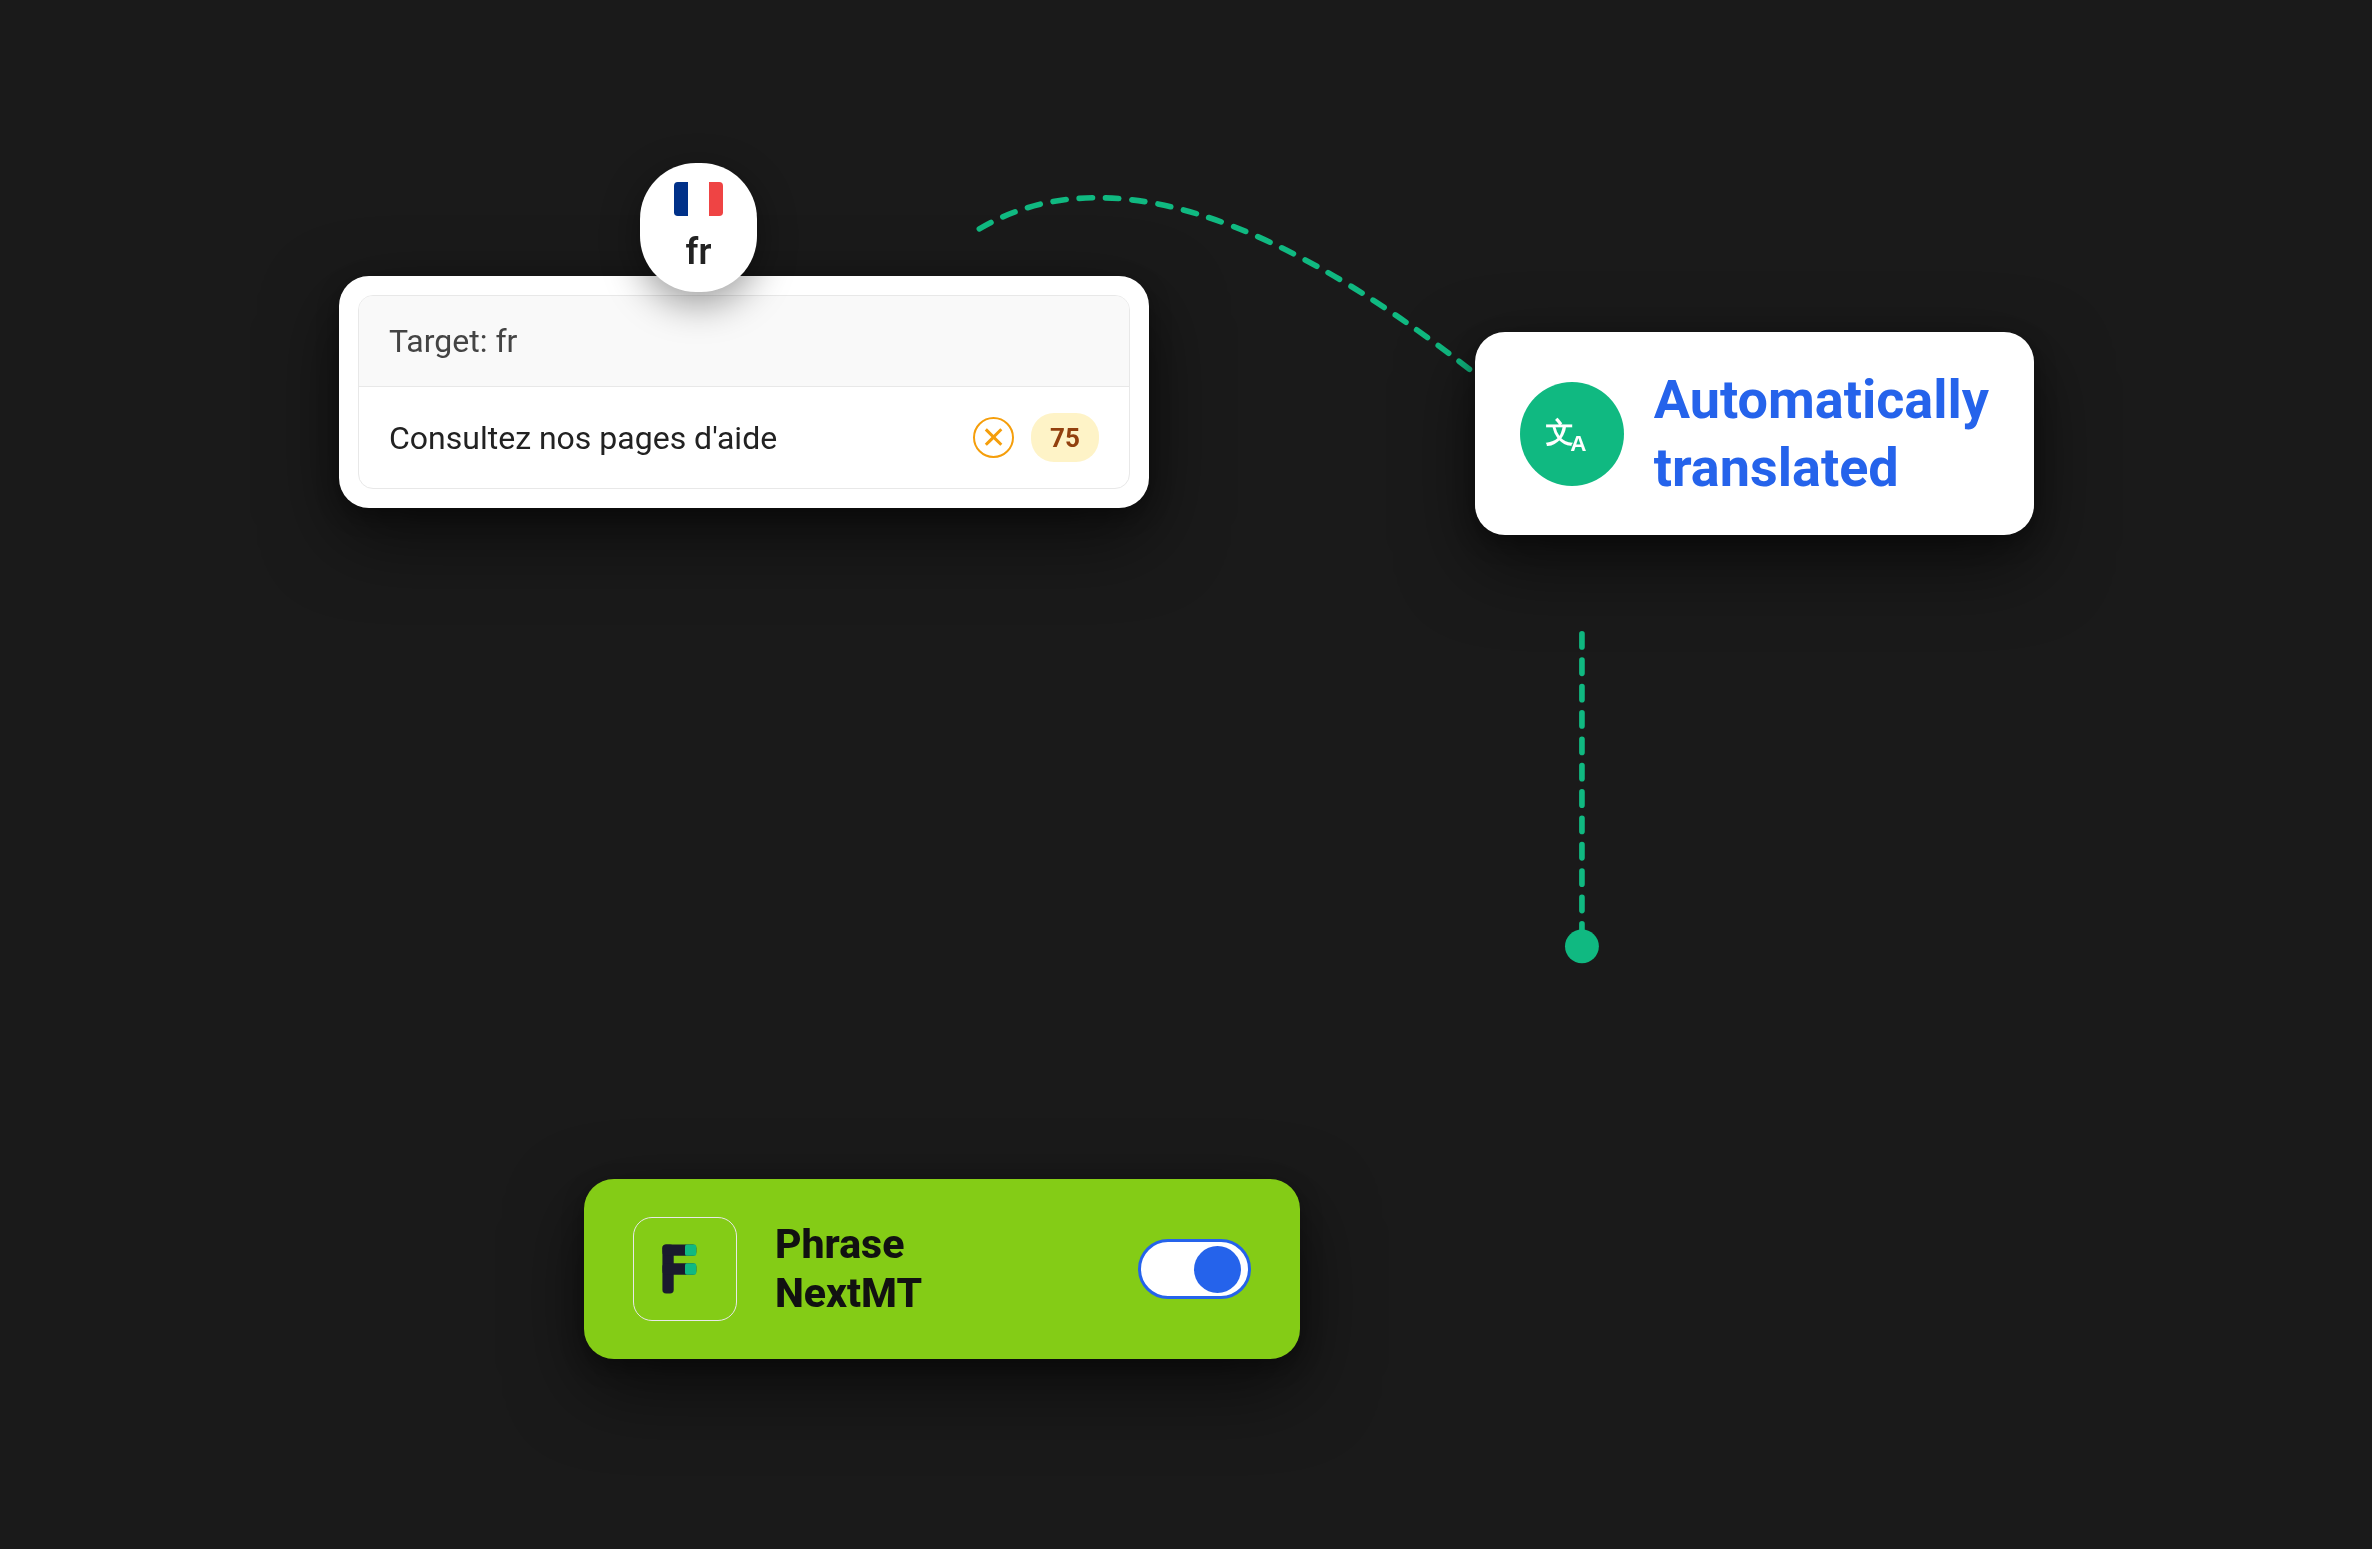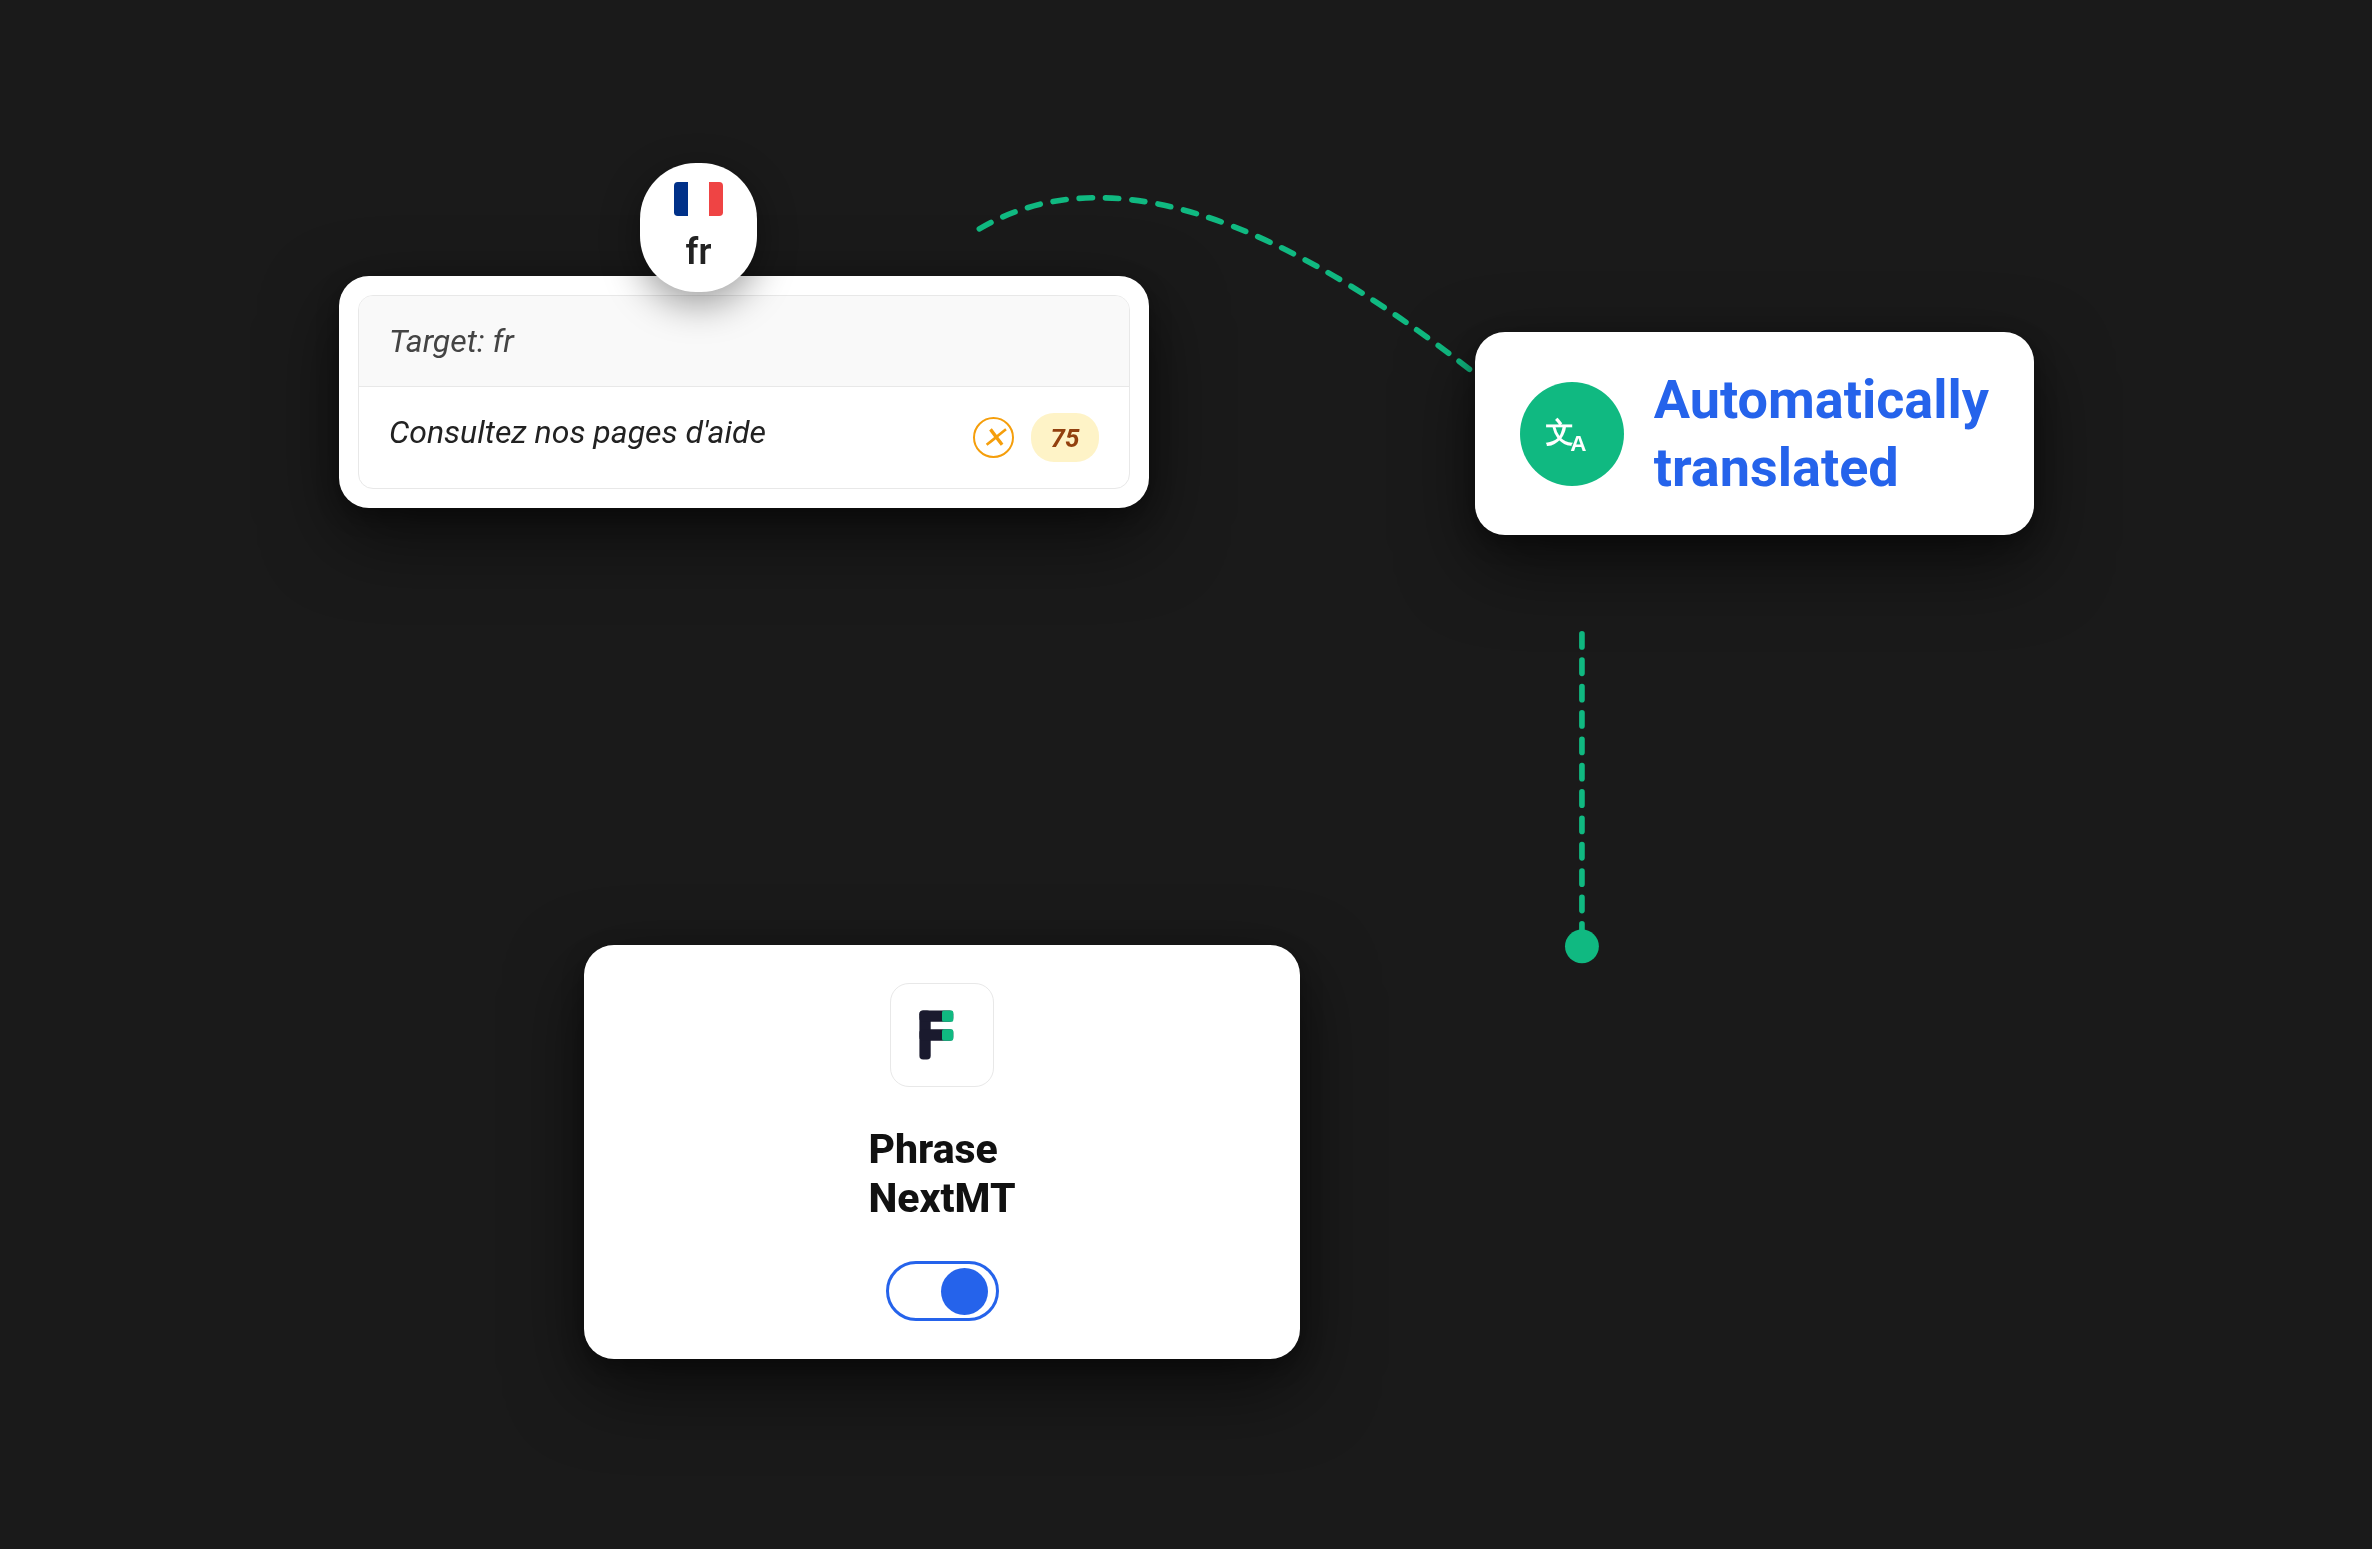--- a/index.html
+++ b/index.html
@@ -34,23 +34,23 @@
     }
 
     .table-inner {
       border-radius: 15px;
       overflow: hidden;
       border: 0.9px solid #e8e8e8;
     }
 
     .table-row {
       display: flex;
+      align-items: center;
       padding: 26px 30px;
       border-bottom: 0.9px solid #e8e8e8;
-      font-style: italic;
     }
 
     .table-row:last-child {
       border-bottom: none;
     }
 
     .table-row-header {
       background: #f9f9f9;
     }
 
@@ -195,29 +195,28 @@
       font-weight: 700;
       color: #2563eb;
       line-height: 1.25;
     }
 
     
     .card-phrase {
       position: absolute;
       bottom: 28px;
       left: 245px;
-      background: #ffffff;
+      background: #84cc16;
       border-radius: 30px;
       padding: 38px 49px;
       display: flex;
       align-items: center;
       gap: 38px;
       box-shadow: 0 28px 75px rgba(0,0,0,0.55), 0 7.5px 22.6px rgba(0,0,0,0.3);
       min-width: 716px;
-      flex-direction: column;
     }
 
     .phrase-logo-box {
       width: 104px;
       height: 104px;
       border-radius: 19px;
       border: 1.9px solid #e8e8e8;
       display: flex;
       align-items: center;
       justify-content: center;

